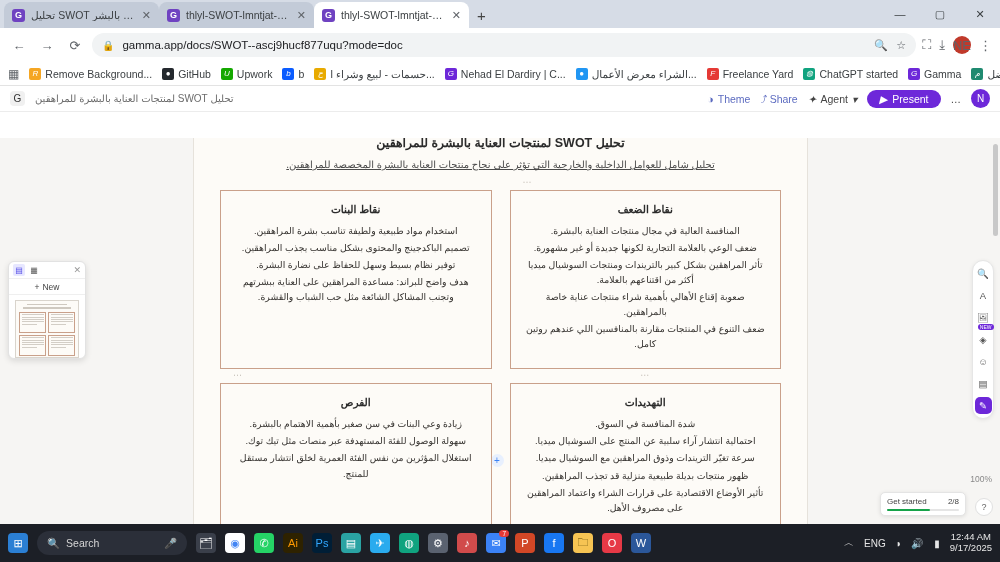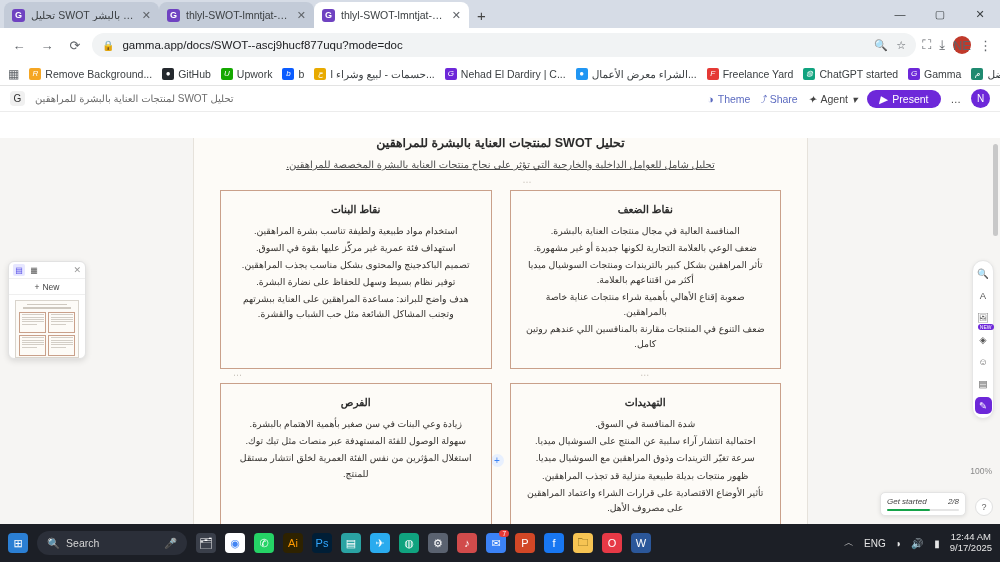--- a/index.html
+++ b/index.html
@@ -198,29 +198,29 @@
   .scroll-track {
     position: absolute; right: 1px; top: 0; bottom: 0; width: 6px; background: transparent;
   }
   .scroll-thumb {
     position: absolute; right: 1px; top: 6px; width: 5px; height: 92px;
     background: #c8c8c8; border-radius: 3px;
   }
 
   
   .zoom-label {
-    position: absolute; right: 8px; bottom: 48px; font-size: 8.5px; color: #888;
+    position: absolute; right: 8px; bottom: 40px; font-size: 8.5px; color: #888;
   }
   .get-started {
     position: absolute; right: 34px; bottom: 8px; width: 86px; height: 24px;
     background: #fff; border: 1px solid #e4e4e4; border-radius: 5px;
     display: flex; flex-direction: column; justify-content: center; padding: 0 6px;
     box-shadow: 0 1px 4px rgba(0,0,0,.1); direction: ltr;
   }
-  .gs-row { display: flex; align-items: center; justify-content: space-between; font-size: 8px; color: #444; font-style: italic; }
+  .gs-row { display: flex; align-items: center; justify-content: space-between; font-size: 8px; color: #444; }
   .gs-bar { height: 2.5px; background: #e5e5e5; border-radius: 2px; margin-top: 3px; }
   .gs-bar i { display: block; width: 60%; height: 100%; background: #16a34a; border-radius: 2px; }
   .help-btn {
     position: absolute; right: 7px; bottom: 8px; width: 18px; height: 18px;
     border-radius: 50%; border: 1px solid #e0e0e0; background: #fff;
     display: flex; align-items: center; justify-content: center; font-size: 9px; color: #666;
   }
 
   
   .taskbar {
@@ -390,21 +390,20 @@
           <li>تأثر المراهقين بشكل كبير بالتريندات ومنتجات السوشيال ميديا أكثر من اقتناعهم بالعلامة.</li>
           <li>صعوبة إقناع الأهالي بأهمية شراء منتجات عناية خاصة بالمراهقين.</li>
           <li>ضعف التنوع في المنتجات مقارنة بالمنافسين اللي عندهم روتين كامل.</li>
         </ul>
       </div>
 
       <div class="quad">
         <div class="quad-title">نقاط البنات</div>
         <ul>
           <li>استخدام مواد طبيعية ولطيفة تناسب بشرة المراهقين.</li>
-          <li>استهداف فئة عمرية غير مركّز عليها بقوة في السوق.</li>
           <li>تصميم الباكدجينج والمحتوى بشكل مناسب يجذب المراهقين.</li>
           <li>توفير نظام بسيط وسهل للحفاظ على نضارة البشرة.</li>
           <li>هدف واضح للبراند: مساعدة المراهقين على العناية ببشرتهم وتجنب المشاكل الشائعة مثل حب الشباب والقشرة.</li>
         </ul>
       </div>
 
       <div class="quad">
         <span class="dot-handle handle-mid">⋯</span>
         <span class="plus-badge" style="left:-20px; top:70px;">+</span>
         <div class="quad-title">التهديدات</div>

